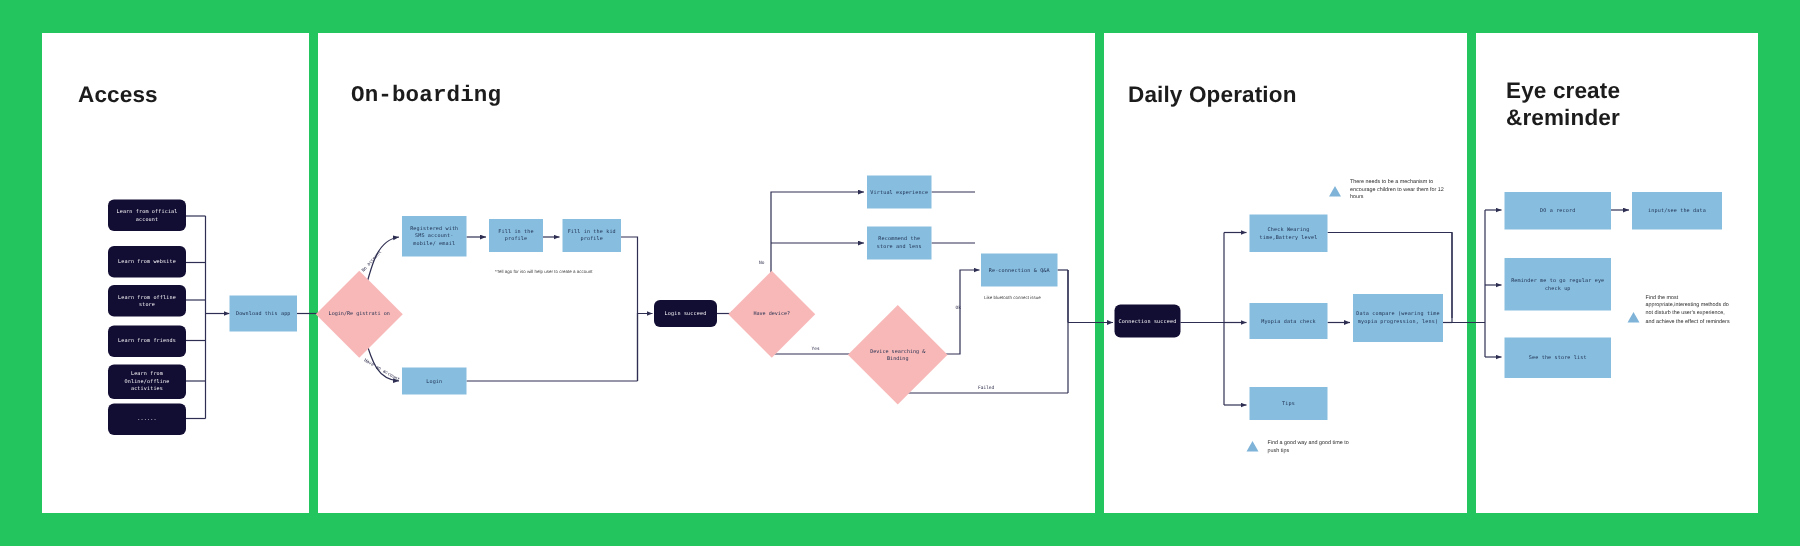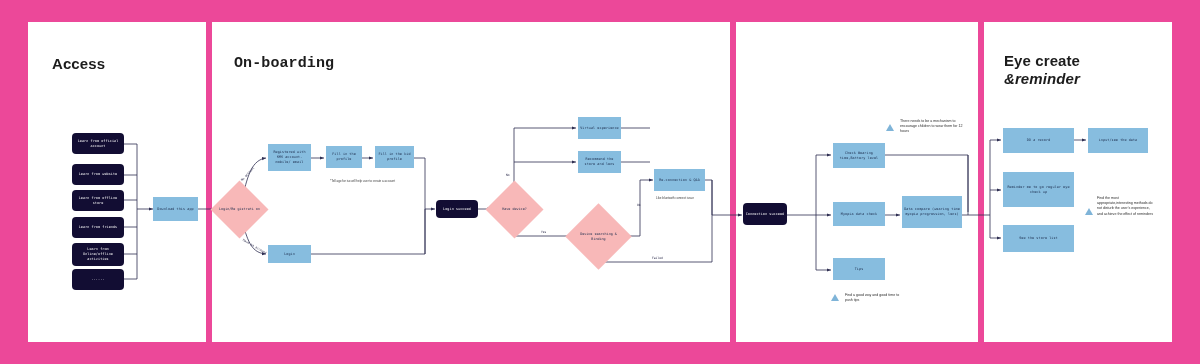--- a/index.html
+++ b/index.html
@@ -1,17 +1,17 @@
 <!DOCTYPE html>
 <html><head>
 <meta charset="utf-8">
 <style>
   html,body{margin:0;padding:0;background:#e9e9e9;}
   body{width:1200px;height:364px;font-family:"Liberation Sans",sans-serif;overflow:hidden;}
-  #canvas{position:relative;width:1200px;height:364px;background:#ec4899;}
+  #canvas{position:relative;width:1200px;height:364px;background:#22c55e;}
 
   .panel{position:absolute;top:22px;height:320px;background:#ffffff;}
   .panel-title{position:absolute;font-weight:bold;color:#1c1c1c;font-size:15px;line-height:1.25;letter-spacing:.1px;}
 
   .node{position:absolute;display:flex;align-items:center;justify-content:center;text-align:center;
         font-family:"DejaVu Sans Mono",monospace;font-size:3.4px;line-height:1.45;letter-spacing:.1px;
         padding:1px 2px;box-sizing:border-box;}
   .dark{background:#120d33;color:#ffffff;border-radius:4px;}
   .blue{background:#87bddf;color:#1b2b4b;}
   .dia-wrap{position:absolute;}
@@ -30,22 +30,23 @@
 
 <div id="canvas">
 
   <div class="panel" style="left:28px;width:178px;"></div>
   <div class="panel" style="left:212px;width:518px;"></div>
   <div class="panel" style="left:736px;width:242px;"></div>
   <div class="panel" style="left:984px;width:188px;"></div>
 
   <div class="panel-title" style="left:52px;top:55px;">Access</div>
   <div class="panel-title" style="left:234px;top:55px;font-family:Liberation Mono, monospace;">On-boarding</div>
+  <div class="panel-title" style="left:752px;top:55px;">Daily Operation</div>
   <div class="panel-title" style="left:1004px;top:52px;">Eye create</div>
-  <div class="panel-title" style="left:1004px;top:70px;font-style:italic;">&amp;reminder</div>
+  <div class="panel-title" style="left:1004px;top:70px;">&amp;reminder</div>
 
   <svg class="wires" viewBox="0 0 1200 364">
     <defs>
       <marker id="ah" markerWidth="6" markerHeight="6" refX="5" refY="2" orient="auto">
         <path d="M0,0 L5,2 L0,4 z" fill="#2e2e52"></path>
       </marker>
     </defs>
     <g stroke="#2e2e52" stroke-width="0.8" fill="none">
 
       <path d="M124,144 L137,144"></path>

